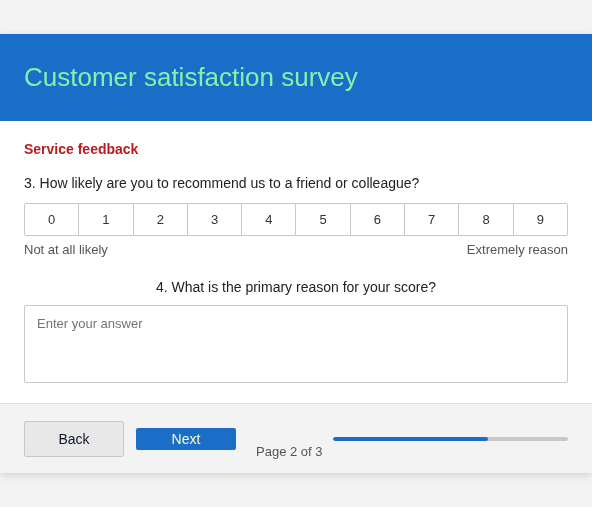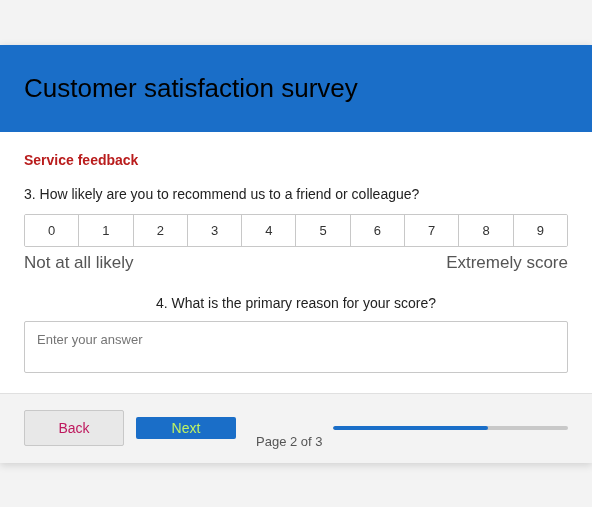--- a/index.html
+++ b/index.html
@@ -14,21 +14,21 @@
     .survey-container {
       width: 592px;
       background: #fff;
       box-shadow: 0 2px 8px rgba(0,0,0,0.15);
     }
     .survey-header {
       background: #1a6ec8;
       padding: 28px 24px 28px 24px;
     }
     .survey-header h1 {
-      color: #000000;
+      color: #86efac;
       font-size: 26px;
       font-weight: 400;
     }
     .survey-body {
       padding: 20px 24px 16px 24px;
       background: #fff;
     }
     .section-title {
       color: #b91c1c;
       font-size: 14px;
@@ -58,61 +58,61 @@
       user-select: none;
       background: #fff;
       transition: background 0.1s;
     }
     .rating-cell:last-child {
       border-right: none;
     }
     .rating-labels {
       display: flex;
       justify-content: space-between;
-      font-size: 17px;
+      font-size: 13px;
       color: #555;
       margin-bottom: 22px;
     }
     .question-4 {
       margin-bottom: 10px;
       text-align: center;
     }
     .answer-textarea {
       width: 100%;
-      height: 52px;
+      height: 78px;
       border: 1px solid #c8c8c8;
       border-radius: 2px;
       padding: 10px 12px;
       font-size: 13px;
       color: #888;
       resize: none;
       outline: none;
       font-family: 'Segoe UI', Arial, sans-serif;
     }
     .survey-footer {
       background: #f3f3f3;
       padding: 14px 24px;
       display: flex;
       align-items: center;
       gap: 12px;
       border-top: 1px solid #e0e0e0;
     }
     .btn-back {
       background: #e8e8e8;
-      color: #be185d;
+      color: #0f172a;
       border: 1px solid #c8c8c8;
       padding: 9px 32px;
       font-size: 14px;
       cursor: pointer;
       border-radius: 2px;
       min-width: 100px;
     }
     .btn-next {
       background: #1a6ec8;
-      color: #bef264;
+      color: #fef9c3;
       border: none;
       padding: 3px 32px;
       font-size: 14px;
       cursor: pointer;
       border-radius: 2px;
       min-width: 100px;
     }
     .page-info {
       display: flex;
       align-items: center;
@@ -163,21 +163,21 @@
       <div class="rating-cell">4</div>
       <div class="rating-cell">5</div>
       <div class="rating-cell">6</div>
       <div class="rating-cell">7</div>
       <div class="rating-cell">8</div>
       <div class="rating-cell">9</div>
     </div>
 
     <div class="rating-labels">
       <span>Not at all likely</span>
-      <span>Extremely score</span>
+      <span>Extremely reason</span>
     </div>
 
     
     <div class="question question-4">4. What is the primary reason for your score?</div>
     <textarea class="answer-textarea" placeholder="Enter your answer" style=""></textarea>
 
   </div>
 
   <div class="survey-footer">
     <button class="btn-back">Back</button>

